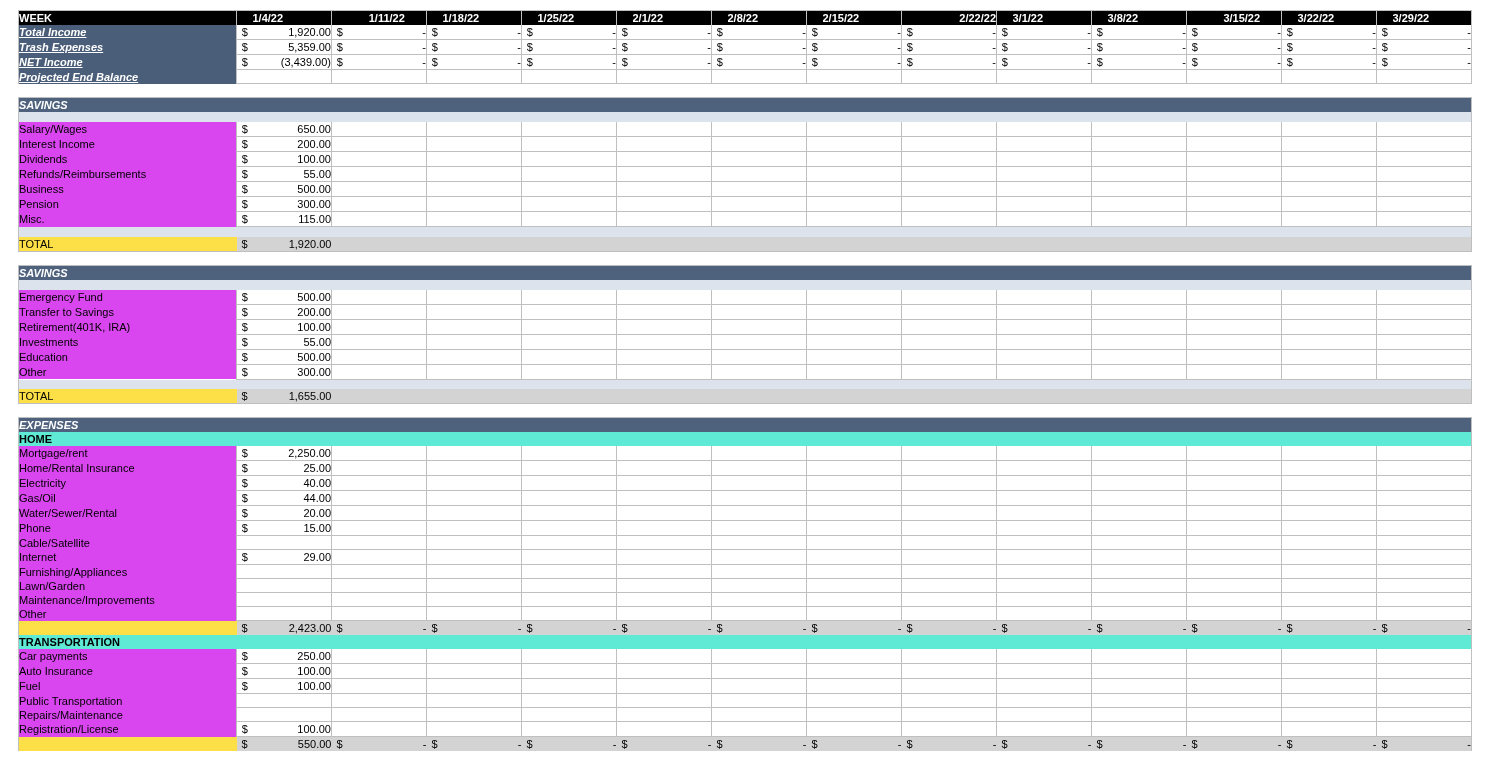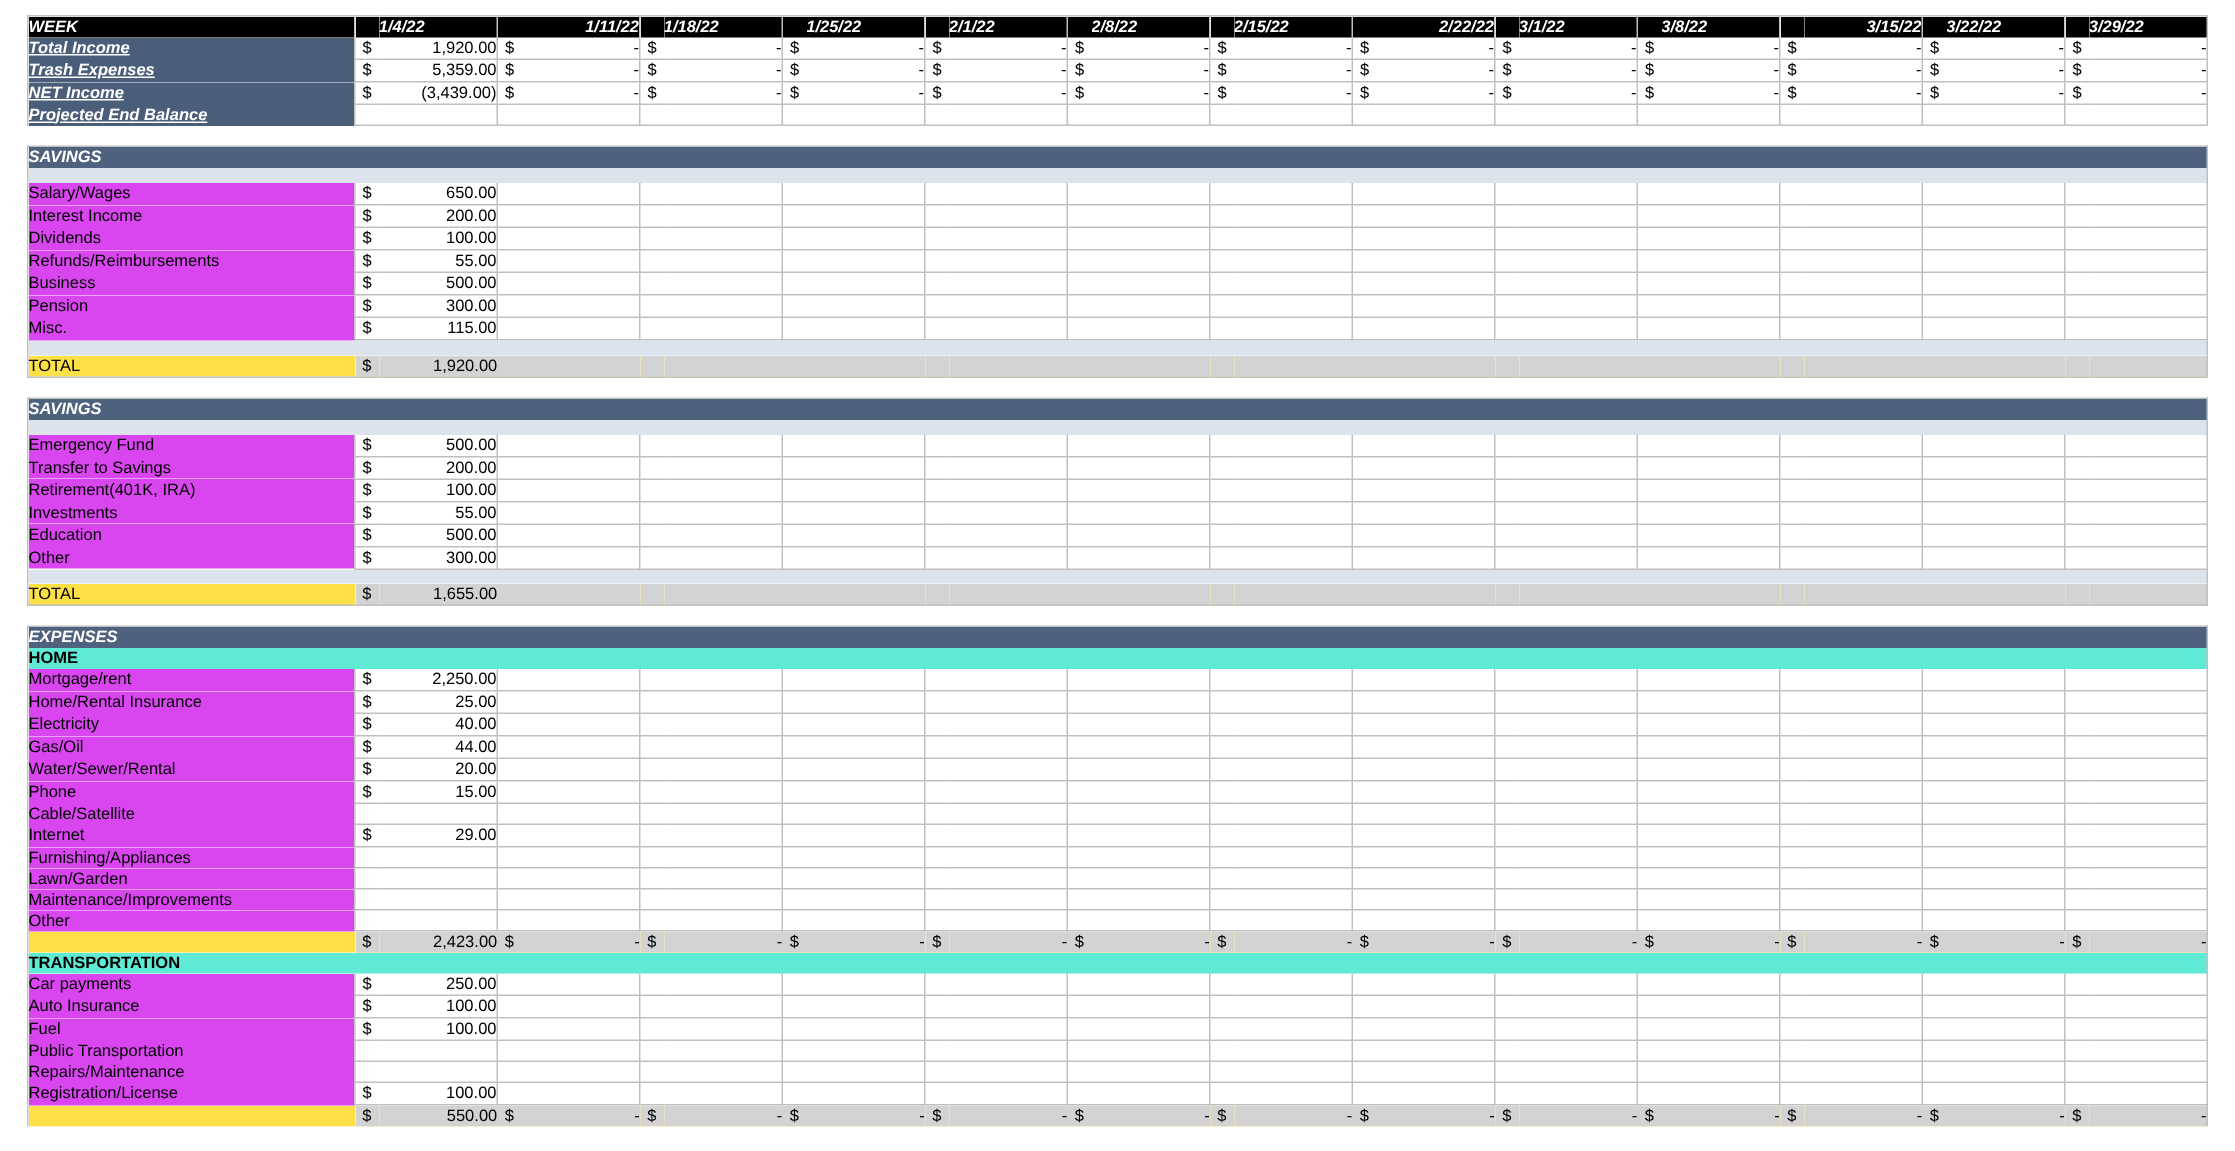--- a/index.html
+++ b/index.html
@@ -31,21 +31,21 @@
     padding: 0;
     height: 14px;
     line-height: 14px;
     font-size: 11px;
     overflow: hidden;
     white-space: nowrap;
   }
   col.label  { width: 218px; }
 
   
-  .bar-black { background:#000; color:#fff; font-weight:bold; font-style:italic; }
+  .bar-black { background:#000; color:#fff; font-weight:bold; }
   .bar-navy  { background:#4a5d79; color:#fff; font-weight:bold; font-style:italic;text-decoration:underline; }
   .bar-grey  { background:#fde047; font-weight:normal; }
   .bar-sec   { background:#4e617d; color:#fff; font-weight:bold; font-style:italic; }
   .bar-pale  { background:#dde3ec; }
   .bar-sub   { background:#5eead4; font-weight:bold; }
   .row-gap   { background:#fff; height:6px !important; }
 
   .lbl       { padding-left:6px; }
   .lbl-in    { padding-left:6px; font-style:italic; }
 
@@ -95,39 +95,39 @@
         <col style="width:79px">
         <col style="width:16px">
         <col style="width:79px">
       </colgroup>
       <tbody>
         <tr class="bar-black">
           <td class="lbl bL bT">WEEK</td>
           <td class="bL bT"></td>
           <td class="bT bR" style="text-align:left;padding-left:0">1/4/22</td>
           <td class="bL bT"></td>
-          <td class="bT bR" style="text-align:right;padding-left:0">1/11/22</td>
+          <td class="bT bR" style="text-align:center;padding-left:0">1/11/22</td>
           <td class="bL bT"></td>
           <td class="bT bR" style="text-align:left;padding-left:0">1/18/22</td>
           <td class="bL bT"></td>
           <td class="bT bR" style="text-align:left;padding-left:0">1/25/22</td>
           <td class="bL bT"></td>
           <td class="bT bR" style="text-align:left;padding-left:0">2/1/22</td>
           <td class="bL bT"></td>
           <td class="bT bR" style="text-align:left;padding-left:0">2/8/22</td>
           <td class="bL bT"></td>
           <td class="bT bR" style="text-align:left;padding-left:0">2/15/22</td>
           <td class="bL bT"></td>
           <td class="bT bR" style="text-align:right;padding-left:0">2/22/22</td>
           <td class="bL bT"></td>
           <td class="bT bR" style="text-align:left;padding-left:0">3/1/22</td>
           <td class="bL bT"></td>
           <td class="bT bR" style="text-align:left;padding-left:0">3/8/22</td>
           <td class="bL bT"></td>
-          <td class="bT bR" style="text-align:right;padding-left:0">3/15/22</td>
+          <td class="bT bR" style="text-align:center;padding-left:0">3/15/22</td>
           <td class="bL bT"></td>
           <td class="bT bR" style="text-align:left;padding-left:0">3/22/22</td>
           <td class="bL bT"></td>
           <td class="bT bR" style="text-align:left;padding-left:0">3/29/22</td>
         </tr>
       </tbody>
       <tbody>
         <tr>
           <td class="bar-navy lbl-in bL">Total Income</td>
           <td class="wht cs bL bB">$</td>

